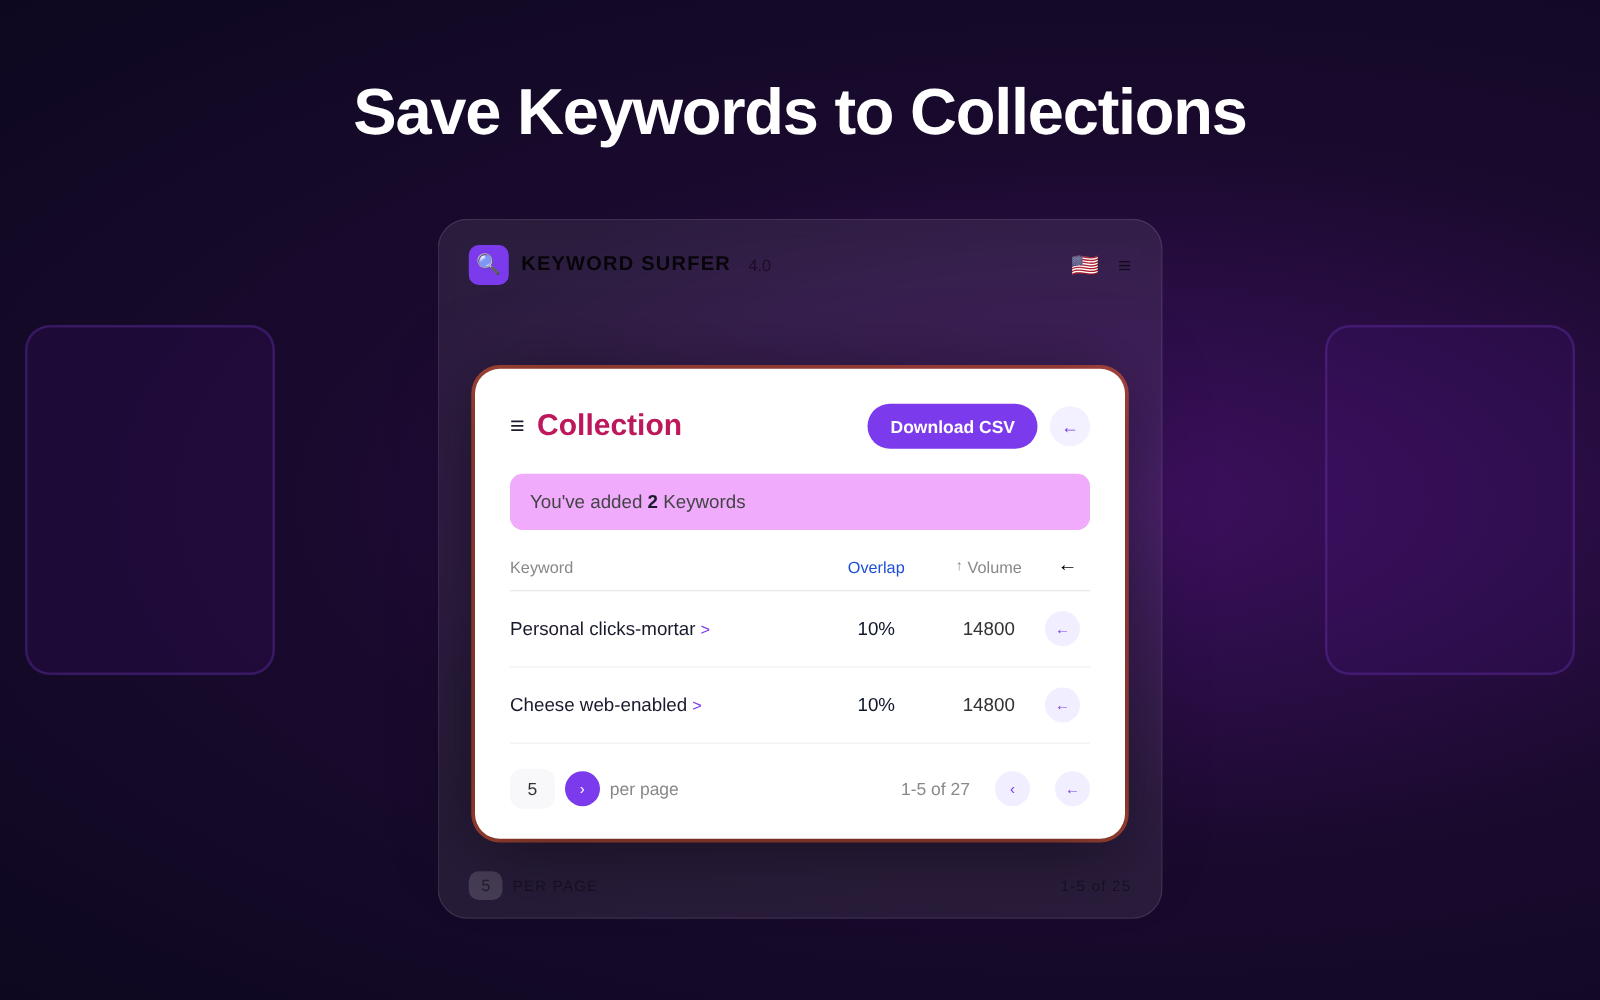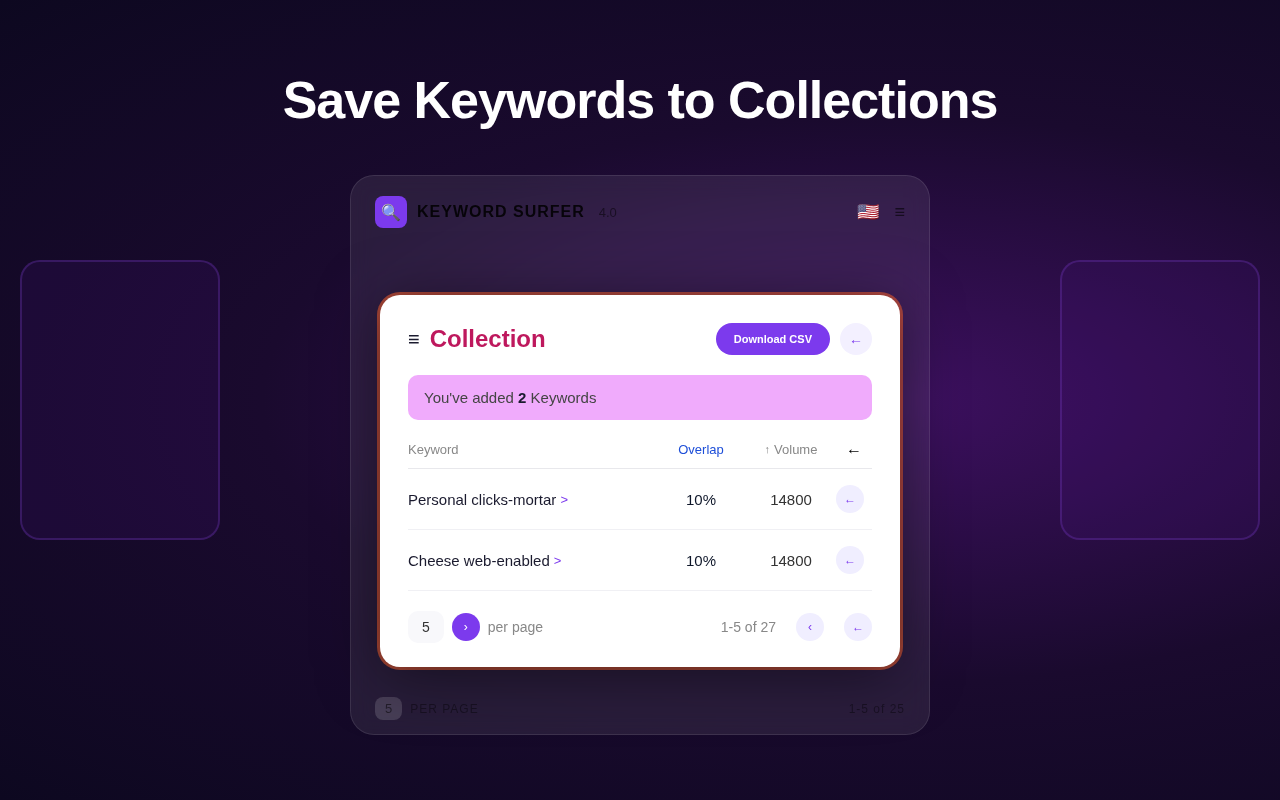--- a/index.html
+++ b/index.html
@@ -30,21 +30,21 @@
       border-radius: 20px;
       border: 2px solid rgba(120, 60, 200, 0.3);
       background: rgba(80, 20, 140, 0.15);
     }
     .side-panel.left { left: 20px; }
     .side-panel.right { right: 20px; }
 
     
     .page-title {
       position: absolute;
-      top: 70px;
+      top: 60px;
       left: 0;
       right: 0;
       text-align: center;
       color: #ffffff;
       font-size: 52px;
       font-weight: 800;
       letter-spacing: -1px;
     }
 
     
@@ -188,21 +188,21 @@
       color: #be185d;
       flex: 1;
     }
 
     .download-csv-btn {
       background: #7c3aed;
       color: white;
       border: none;
       border-radius: 20px;
       padding: 10px 18px;
-      font-size: 11px;
+      font-size: 14px;
       font-weight: 600;
       cursor: pointer;
       margin-right: 10px;
     }
 
     .back-btn {
       width: 32px;
       height: 32px;
       background: #f3f0ff;
       border-radius: 50%;

